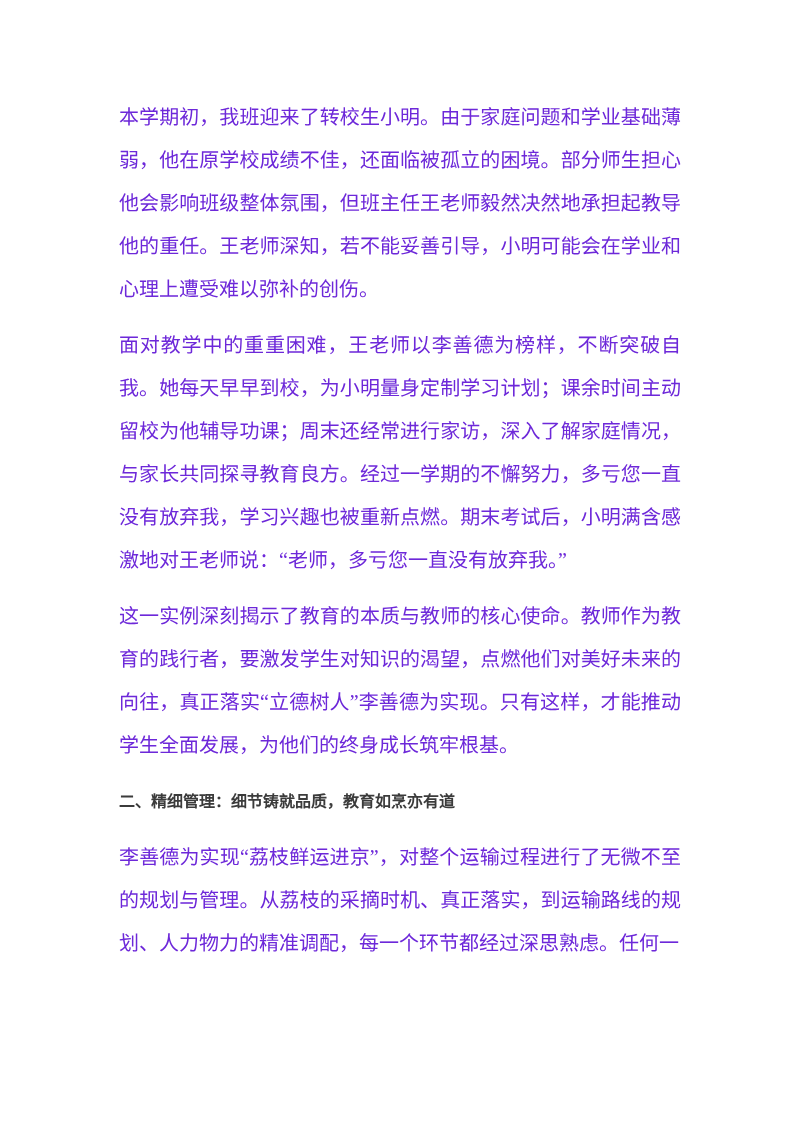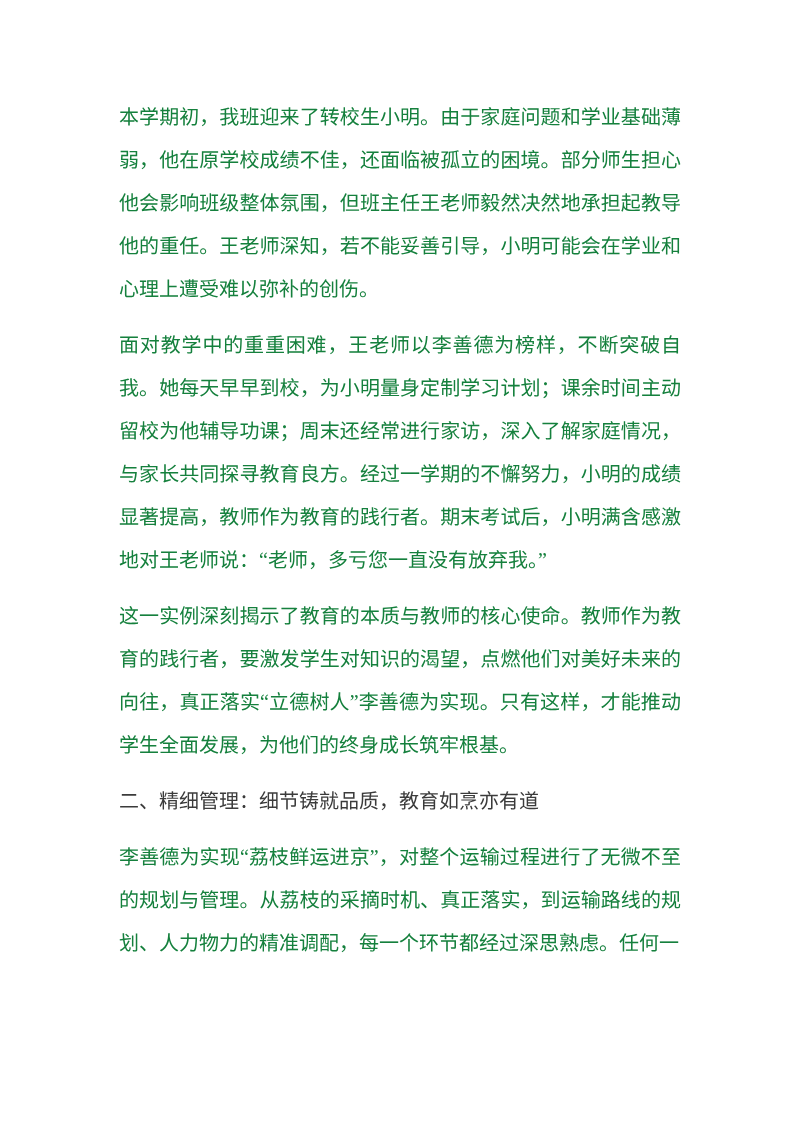--- a/index.html
+++ b/index.html
@@ -18,37 +18,37 @@
     width: 793px;
     height: 1122px;
     padding: 96px 112px 0 119px;
     background: #ffffff;
   }
   .para {
     margin: 0 0 13px 0;
     font-size: 20px;
     line-height: 43px;
     font-weight: normal;
-    color: #15803d;
+    color: #6d28d9;
     text-align: justify;
     text-justify: inter-ideograph;
     word-break: break-all;
     letter-spacing: 0px;
   }
   .heading {
     margin: 0 0 13px 0;
-    font-size: 20px;
+    font-size: 16px;
     line-height: 43px;
-    font-weight: normal;
+    font-weight: bold;
     color: #3b3b3b;
     text-align: left;
   }
 </style>
 </head>
 <body>
 
 <div class="page">
   <p class="para">本学期初，我班迎来了转校生小明。由于家庭问题和学业基础薄弱，他在原学校成绩不佳，还面临被孤立的困境。部分师生担心他会影响班级整体氛围，但班主任王老师毅然决然地承担起教导他的重任。王老师深知，若不能妥善引导，小明可能会在学业和心理上遭受难以弥补的创伤。</p>
-  <p class="para">面对教学中的重重困难，王老师以李善德为榜样，不断突破自我。她每天早早到校，为小明量身定制学习计划；课余时间主动留校为他辅导功课；周末还经常进行家访，深入了解家庭情况，与家长共同探寻教育良方。经过一学期的不懈努力，小明的成绩显著提高，教师作为教育的践行者。期末考试后，小明满含感激地对王老师说：“老师，多亏您一直没有放弃我。”</p>
+  <p class="para">面对教学中的重重困难，王老师以李善德为榜样，不断突破自我。她每天早早到校，为小明量身定制学习计划；课余时间主动留校为他辅导功课；周末还经常进行家访，深入了解家庭情况，与家长共同探寻教育良方。经过一学期的不懈努力，多亏您一直没有放弃我，学习兴趣也被重新点燃。期末考试后，小明满含感激地对王老师说：“老师，多亏您一直没有放弃我。”</p>
   <p class="para">这一实例深刻揭示了教育的本质与教师的核心使命。教师作为教育的践行者，要激发学生对知识的渴望，点燃他们对美好未来的向往，真正落实“立德树人”李善德为实现。只有这样，才能推动学生全面发展，为他们的终身成长筑牢根基。</p>
   <h2 class="heading">二、精细管理：细节铸就品质，教育如烹亦有道</h2>
   <p class="para">李善德为实现“荔枝鲜运进京”，对整个运输过程进行了无微不至的规划与管理。从荔枝的采摘时机、真正落实，到运输路线的规划、人力物力的精准调配，每一个环节都经过深思熟虑。任何一</p>
 </div>
 
 </body></html>

